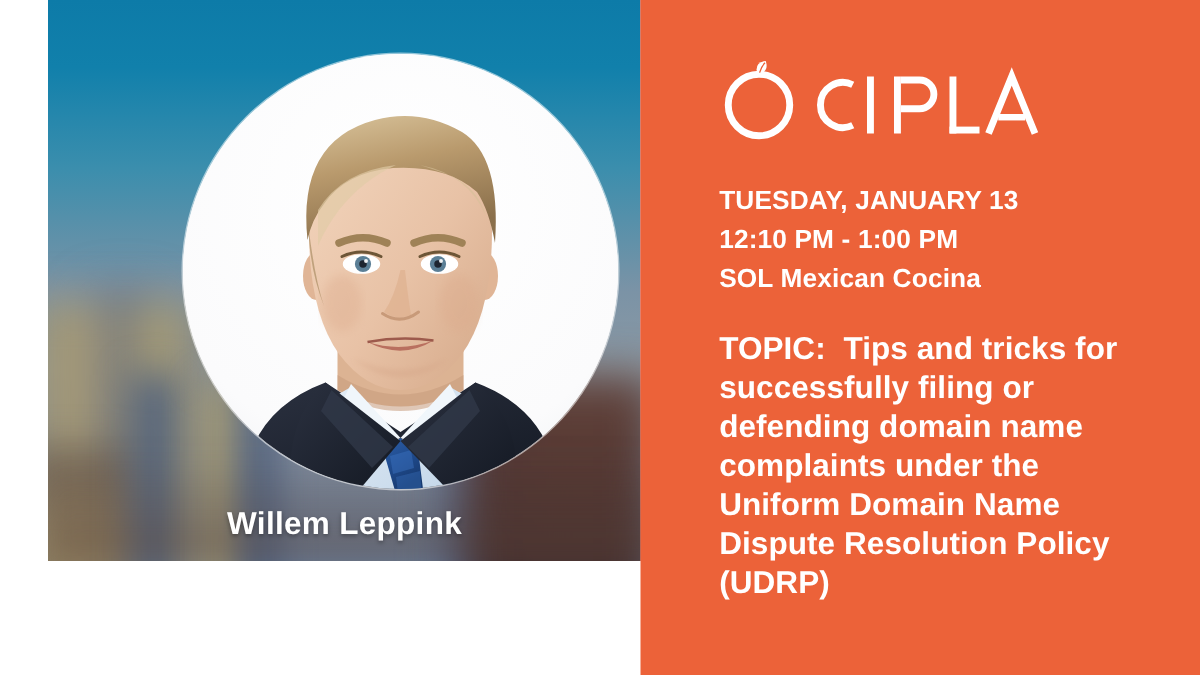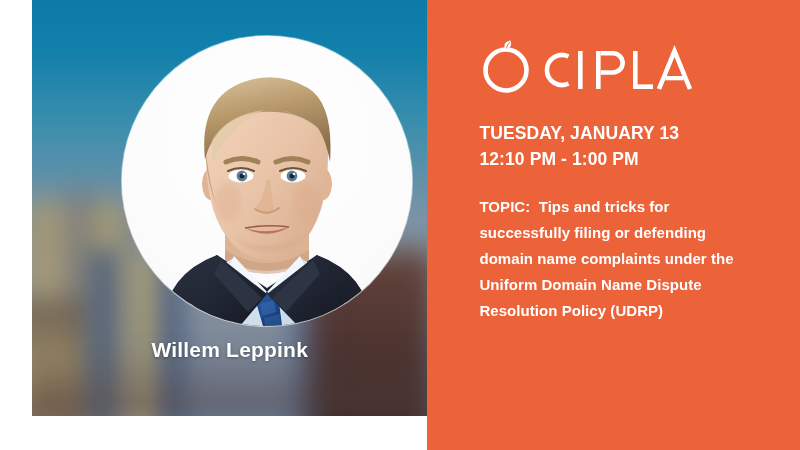--- a/index.html
+++ b/index.html
@@ -14,21 +14,21 @@
     width:800px;
     height:450px;
     display:flex;
     overflow:hidden;
   }
 
   
   .photo-panel {
     position:relative;
     width:432px;
-    height:416px;
+    height:374px;
     overflow:hidden;
     background:#ef4444;
     margin-left:32px;
   }
 
   
   .bg-sky {
     position:absolute; inset:0;
     background:linear-gradient(180deg,
       #0d7ba8 0%,
@@ -159,21 +159,21 @@
     font-size:17.5px;
     font-weight:bold;
     line-height:26px;
     letter-spacing:.1px;
     white-space:nowrap;
   }
 
   .topic {
     margin-top:22px;
     color:#ffffff;
-    font-size:15px;
+    font-size:21px;
     font-weight:bold;
     line-height:26px;
     letter-spacing:.05px;
     max-width:272px;
     white-space:pre-wrap;
   }
 </style>
 </head>
 <body>
 
@@ -311,17 +311,18 @@
 
       <rect x="154" y="11" width="4.6" height="38" fill="#ffffff"></rect>
       <rect x="154" y="44.4" width="20" height="4.6" fill="#ffffff"></rect>
 
       <path d="M180 49 L195.5 11 L211 49" fill="none" stroke="#ffffff" stroke-width="4.6" stroke-linejoin="miter"></path>
       <rect x="186.5" y="36" width="18" height="4.3" fill="#ffffff"></rect>
     </svg>
 
     <div class="event-line">TUESDAY, JANUARY 13</div>
     <div class="event-line">12:10 PM - 1:00 PM</div>
+    <div class="event-line">SOL Mexican Cocina</div>
 
     <div class="topic">TOPIC:  Tips and tricks for successfully filing or defending domain name complaints under the Uniform Domain Name Dispute Resolution Policy (UDRP)</div>
   </div>
 
 </div>
 
 </body></html>

